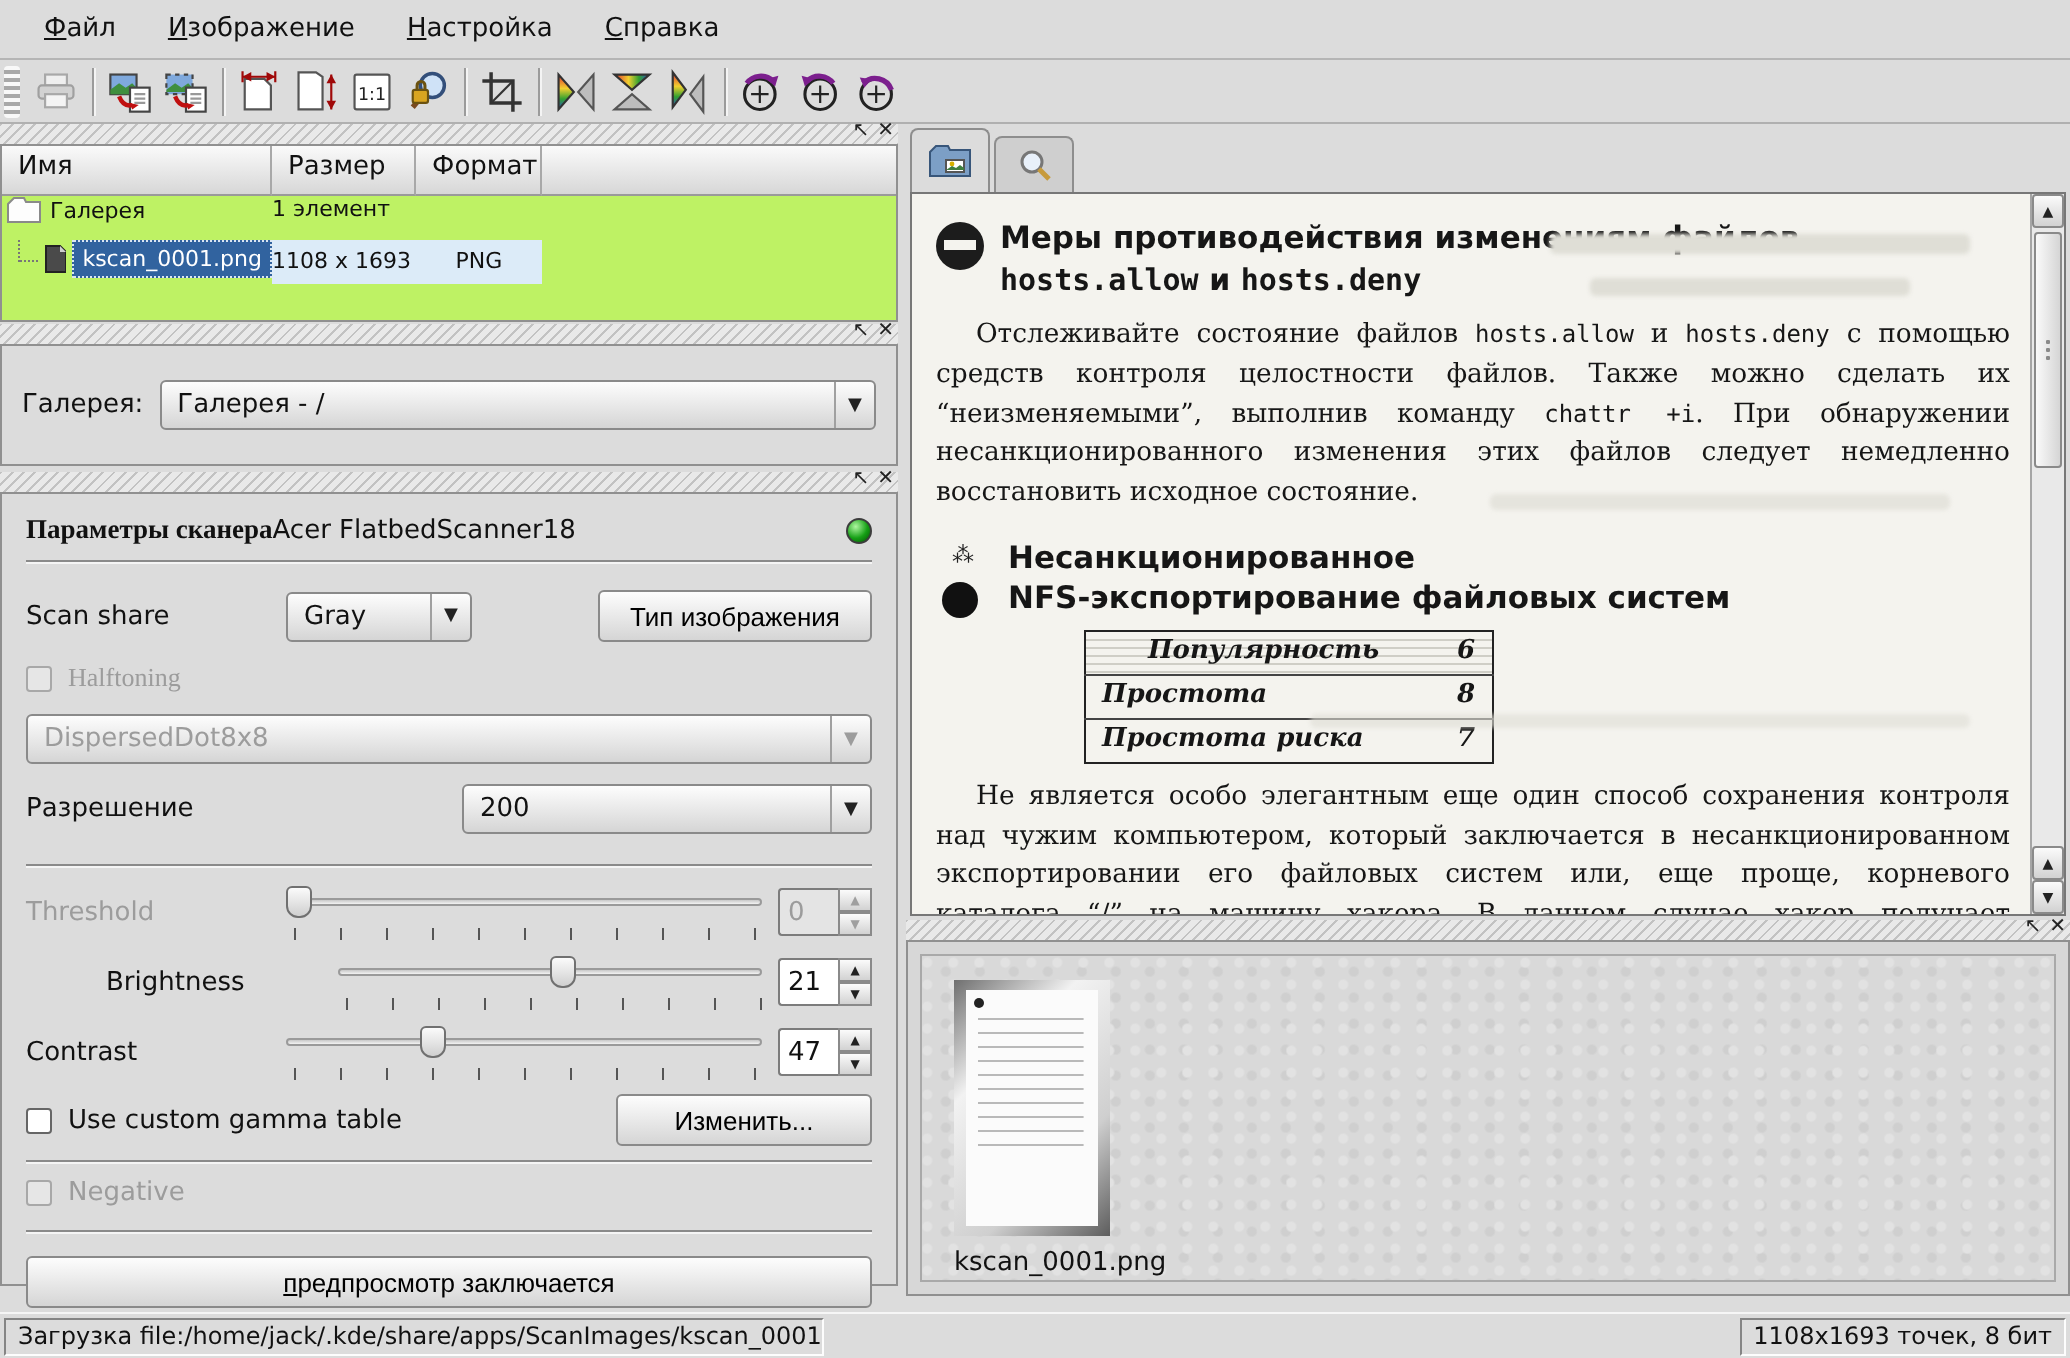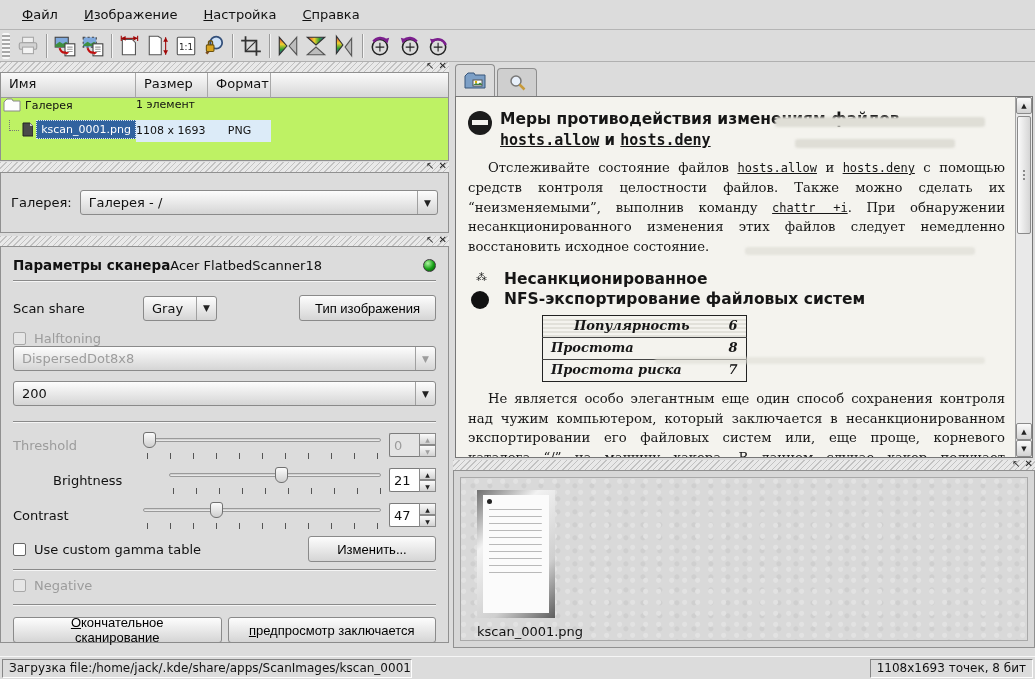--- a/index.html
+++ b/index.html
@@ -63,21 +63,21 @@
 
   .push-btn { height:26px; border:1px solid #8a8a8a; border-radius:3px;
               background:linear-gradient(#fdfdfd,#d5d5d5); display:inline-flex; align-items:center;
               justify-content:center; padding:0 14px; font-size:13px; }
   .push-btn span { display:inline-block; }
   .push-btn.acc span::first-letter { text-decoration:underline; }
 
   
   .scan-body { height:397px; padding:10px 12px 8px 12px; display:flex; flex-direction:column; }
   .scan-title { display:flex; align-items:center; }
-  .scan-title b { font-size:13.5px; }
+  .scan-title b { font-size:13.5px;font-family:Liberation Serif, serif; }
   .led { margin-left:auto; width:13px; height:13px; border-radius:50%;
          background:radial-gradient(circle at 35% 30%, #aef7a0, #15a015 55%, #064d06);
          border:1px solid #3c3c3c; }
   .hline { height:2px; border-top:1px solid #8a8a8a; border-bottom:1px solid #f5f5f5; margin:7px 0; }
   .srow { display:flex; align-items:center; }
   .slabel { width:130px; }
   .slabel.wide { width:218px; }
   .dis { color:#9c9c9c; }
   .chk { width:13px; height:13px; border:1px solid #666; background:#fff; border-radius:2px;
          display:inline-block; margin-right:8px; vertical-align:-2px; }
@@ -114,21 +114,21 @@
             border:1px solid #777; background:#b0b0b0; display:flex; }
   .page { position:relative; flex:1; background:#f4f3ee; overflow:hidden; padding:8px 10px 0 12px;
           color:#161616; }
   .page .scanline { position:absolute; background:#dfded6; border-radius:3px; filter:blur(1px); }
 
   .doc-h1 { display:flex; gap:8px; margin-top:4px; }
   .noentry { width:24px; height:24px; border-radius:50%; background:#1c1c1c; position:relative; flex:none; margin-top:2px;}
   .noentry::after { content:""; position:absolute; left:4px; right:4px; top:9px; height:5px; background:#f4f3ee; }
   .doc-h1 .t1 { font-weight:bold; font-size:15.5px; line-height:1.35; }
   .doc-h1 .t2 { font-weight:bold; font-size:15px; line-height:1.4; }
-  .mono { font-family:"DejaVu Sans Mono","Liberation Mono",monospace;text-decoration:underline; }
+  .mono { font-family:"DejaVu Sans Mono","Liberation Mono",monospace; }
   .doc-p { font-family:"DejaVu Serif","Liberation Serif",serif; font-size:13.2px; line-height:1.5;
            text-align:justify; text-indent:20px; margin-top:7px; }
   .doc-h2 { display:flex; gap:10px; margin-top:12px; }
   .bomb { width:26px; flex:none; position:relative; }
   .bomb .ball { position:absolute; top:22px; left:3px; width:18px; height:18px; border-radius:50%; background:#111; }
   .bomb .spark { position:absolute; top:2px; left:8px; font-size:11px; letter-spacing:1px; color:#222; }
   .doc-h2 .txt { font-weight:bold; font-size:15.5px; line-height:1.3; }
   .risk-table { margin:6px 0 0 38px; width:200px; border:1.5px solid #222; border-collapse:collapse;
                 font-family:"DejaVu Serif","Liberation Serif",serif; font-size:13px; }
   .risk-table td { border-top:1px solid #444; padding:2px 8px; font-style:italic; }
@@ -392,42 +392,43 @@
         <div class="dock-body scan-body">
           <div class="scan-title">
             <b>Параметры сканера</b>
               <span>Acer FlatbedScanner18</span>
             <span class="led"></span>
           </div>
           <div class="hline"></div>
 
           <div class="srow" style="margin:6px 0 10px 0;">
             <span class="slabel">Scan share</span>
-            <div class="combo" style="width:74px">
+            <div class="combo" style="width:93px">
               <span class="ctext">Gray</span>
               <span class="carrow">▼</span>
             </div>
             <button class="push-btn" style="margin-left:auto;width:137px">
                 <span>Тип изображения</span>
               </button>
           </div>
 
-          <div class="srow" style="margin-bottom:0;">
+          <div class="srow" style="margin-bottom:10px;font-family:Liberation Serif, serif;">
             <span class="chk off"></span>
             <span class="dis">Halftoning</span>
           </div>
 
           <div class="srow" style="margin-bottom:10px;">
             <div class="combo disabled" style="flex:1">
               <span class="ctext">DispersedDot8x8</span>
               <span class="carrow">▼</span>
             </div>
           </div>
 
           <div class="srow" style="margin-bottom:8px;">
+            <span class="slabel wide">Разрешение</span>
             <div class="combo" style="flex:1">
               <span class="ctext">200</span>
               <span class="carrow">▼</span>
             </div>
           </div>
 
           <div class="hline"></div>
 
           <div class="srow">
             <span class="slabel dis">Threshold</span>
@@ -488,23 +489,20 @@
           <div class="hline"></div>
 
           <div class="srow" style="margin-bottom:4px;">
             <span class="chk off"></span>
             <span class="dis">Negative</span>
           </div>
 
           <div class="hline"></div>
 
           <div class="bottom-btns" style="margin-top:4px;">
-            <button class="push-btn acc" style="flex:1">
-                <span>Окончательное сканирование</span>
-              </button>
             <button class="push-btn acc" style="flex:1">
                 <span>предпросмотр заключается</span>
               </button>
           </div>
         </div>
       </div>
     </div>
 
     <div class="right-col">
 

